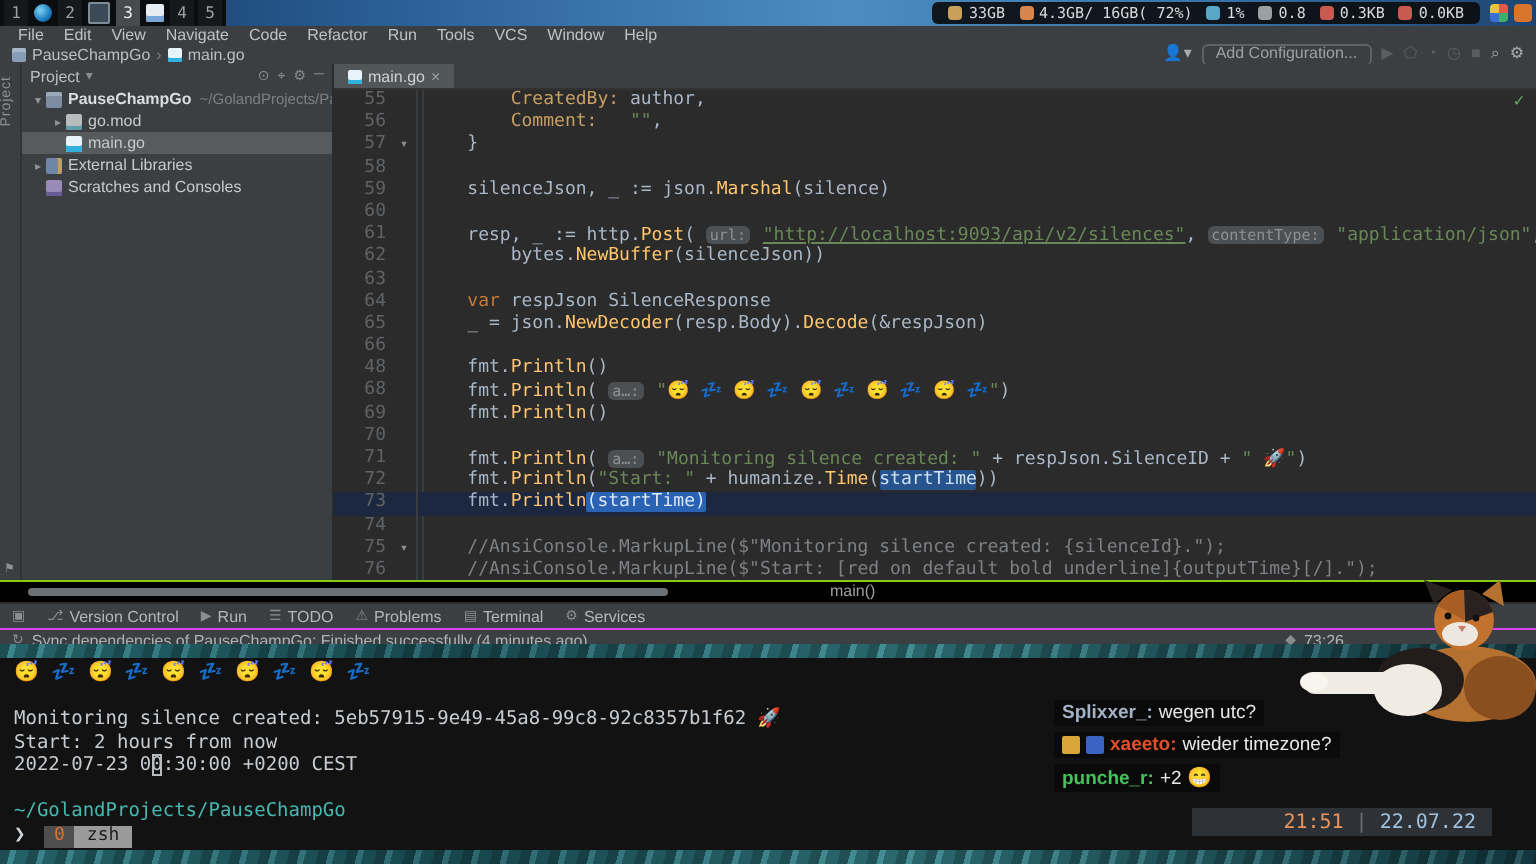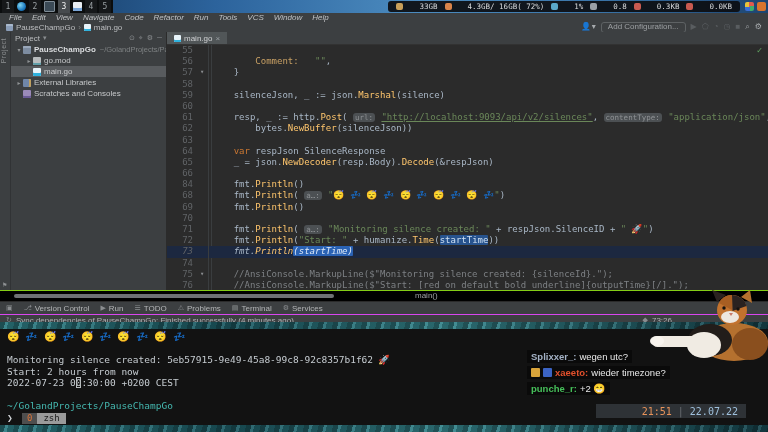--- a/index.html
+++ b/index.html
@@ -13,30 +13,30 @@
   .ws-num{min-width:12px;height:13px;display:flex;align-items:center;justify-content:center;
     color:#9aa0a4;font-size:8px;font-family:"DejaVu Sans Mono",monospace;background:#16181a;margin:0 1px;}
   .ws-num.active{background:#474b4e;color:#f0f0f0;}
   .ws-ic{width:9px;height:9px;margin:0 2px;border-radius:2px;}
   .ic-globe{background:radial-gradient(circle at 35% 35%,#7fd4f0,#1c7ac0 60%,#0d4a80);border-radius:50%;}
   .ic-monitor{background:#3b4a56;border:1px solid #7f8c96;border-radius:1px;}
   .ic-file{background:#e8edf2;border-radius:1px;box-shadow:inset 0 -3px 0 #7aa6d8;}
   .stats{position:absolute;right:28px;top:1px;height:11px;display:flex;align-items:center;gap:7px;
     background:rgba(12,13,16,.92);border-radius:3px;padding:0 8px;
     font-family:"DejaVu Sans Mono",monospace;font-size:7.5px;color:#d8dadc;}
-  .stat{display:flex;align-items:center;gap:16px;}
+  .stat{display:flex;align-items:center;gap:3px;}
   .stat-dot{width:7px;height:7px;border-radius:2px;}
   .tray{position:absolute;right:2px;top:2px;display:flex;gap:3px;}
   .tray-ic{width:9px;height:9px;border-radius:2px;}
   .tray-multi{background:conic-gradient(#e05a4e 0 25%,#3fae6a 0 50%,#3a6fd8 0 75%,#e8c43a 0);}
   .tray-orange{background:#d8742c;}
 
   
   .ide{position:absolute;left:0;top:13px;width:768px;height:309px;background:#3c3f41;}
-  .menubar{height:9px;display:flex;align-items:center;padding-left:4px;background:#3c3f41;font-style:italic;}
+  .menubar{height:9px;display:flex;align-items:center;padding-left:4px;background:#3c3f41;}
   .menu-item{color:#bfc1c3;font-size:8px;padding:0 5px;line-height:9px;}
   .navbar{height:10px;display:flex;align-items:center;justify-content:space-between;background:#3c3f41;padding:0 6px;}
   .crumbs{display:flex;align-items:center;gap:3px;font-size:8px;color:#bcbec0;}
   .crumb-ic{width:7px;height:7px;border-radius:1px;}
   .ic-projfolder{background:#8a9db8;box-shadow:inset 0 2px 0 #a8b8cc;}
   .ic-gofile{background:#e8f4fa;box-shadow:inset 0 -2px 0 #2fb2de;border-radius:1px;}
   .crumb-sep{color:#7d8082;font-size:8px;}
   .run-toolbar{display:flex;align-items:center;gap:5px;}
   .tb-ic{font-size:8px;color:#a7abae;line-height:10px;}
   .tb-ic.disabled{color:#595d60;}
@@ -66,21 +66,21 @@
   .tr-path{color:#7d8082;margin-left:4px;font-size:7.5px;}
 
   .editor{flex:1;background:#2b2b2b;position:relative;overflow:hidden;}
   .tabbar{height:12px;background:#3c3f41;display:flex;border-bottom:1px solid #323232;}
   .tab{background:#515658;display:flex;align-items:center;gap:3px;padding:0 7px;font-size:8px;color:#cfd1d3;}
   .tab-close{color:#9aa0a4;font-size:8px;}
   .editor-check{position:absolute;right:5px;top:14px;color:#62a562;font-size:8px;}
   .code{position:relative;font-family:"DejaVu Sans Mono",monospace;font-size:9px;line-height:11.2px;height:246px;overflow:hidden;}
   .indent-guide{position:absolute;left:44px;top:0;bottom:0;width:1px;background:#3a3d3f;}
   .cl{display:flex;height:11.2px;position:relative;}
-  .cl.current{background:#1c2840;font-style:italic;}
+  .cl.current{background:#1c2840;}
   .cl:first-child{margin-top:-4px;}
   .ln{width:26px;text-align:right;color:#606366;flex:none;padding-right:3px;}
   .foldcol{width:12px;flex:none;color:#8a8d90;font-size:7px;text-align:center;border-right:1px solid #3a3d3f;line-height:11px;}
   .cl pre{margin:0;white-space:pre;font-family:inherit;padding-left:3px;}
   .plain{color:#a9b7c6;}
   .kw{color:#cc7832;text-align:right;}
   .str{color:#6a8759;}
   .fn{color:#ffc66d;}
   .cmt{color:#7d8084;}
   .field{color:#c8a064;}
@@ -280,20 +280,21 @@
             <span>main.go</span>
             <span class="tab-close">×</span>
           </div>
         </div>
         <span class="editor-check">✓</span>
         <div class="code" id="code">
           <div class="indent-guide"></div>
         <div class="cl">
               <span class="ln">55</span>
               <span class="foldcol"></span>
+              <pre><span class="field">        CreatedBy:</span><span class="plain"> author,</span></pre>
             </div>
             <div class="cl">
               <span class="ln">56</span>
               <span class="foldcol"></span>
               <pre><span class="field">        Comment:</span><span class="plain">   </span><span class="str">""</span><span class="plain">,</span></pre>
             </div>
             <div class="cl">
               <span class="ln">57</span>
               <span class="foldcol">▾</span>
               <pre><span class="plain">    }</span></pre>
@@ -337,21 +338,21 @@
               <span class="ln">65</span>
               <span class="foldcol"></span>
               <pre><span class="plain">    _ = json.</span><span class="fn">NewDecoder</span><span class="plain">(resp.Body).</span><span class="fn">Decode</span><span class="plain">(&amp;respJson)</span></pre>
             </div>
             <div class="cl">
               <span class="ln">66</span>
               <span class="foldcol"></span>
               <pre></pre>
             </div>
             <div class="cl">
-              <span class="ln">84</span>
+              <span class="ln">48</span>
               <span class="foldcol"></span>
               <pre><span class="plain">    fmt.</span><span class="fn">Println</span><span class="plain">()</span></pre>
             </div>
             <div class="cl">
               <span class="ln">68</span>
               <span class="foldcol"></span>
               <pre><span class="plain">    fmt.</span><span class="fn">Println</span><span class="plain">( </span><span class="hint">a…:</span><span class="plain"> </span><span class="str">"😴 💤 😴 💤 😴 💤 😴 💤 😴 💤"</span><span class="plain">)</span></pre>
             </div>
             <div class="cl">
               <span class="ln">69</span>

